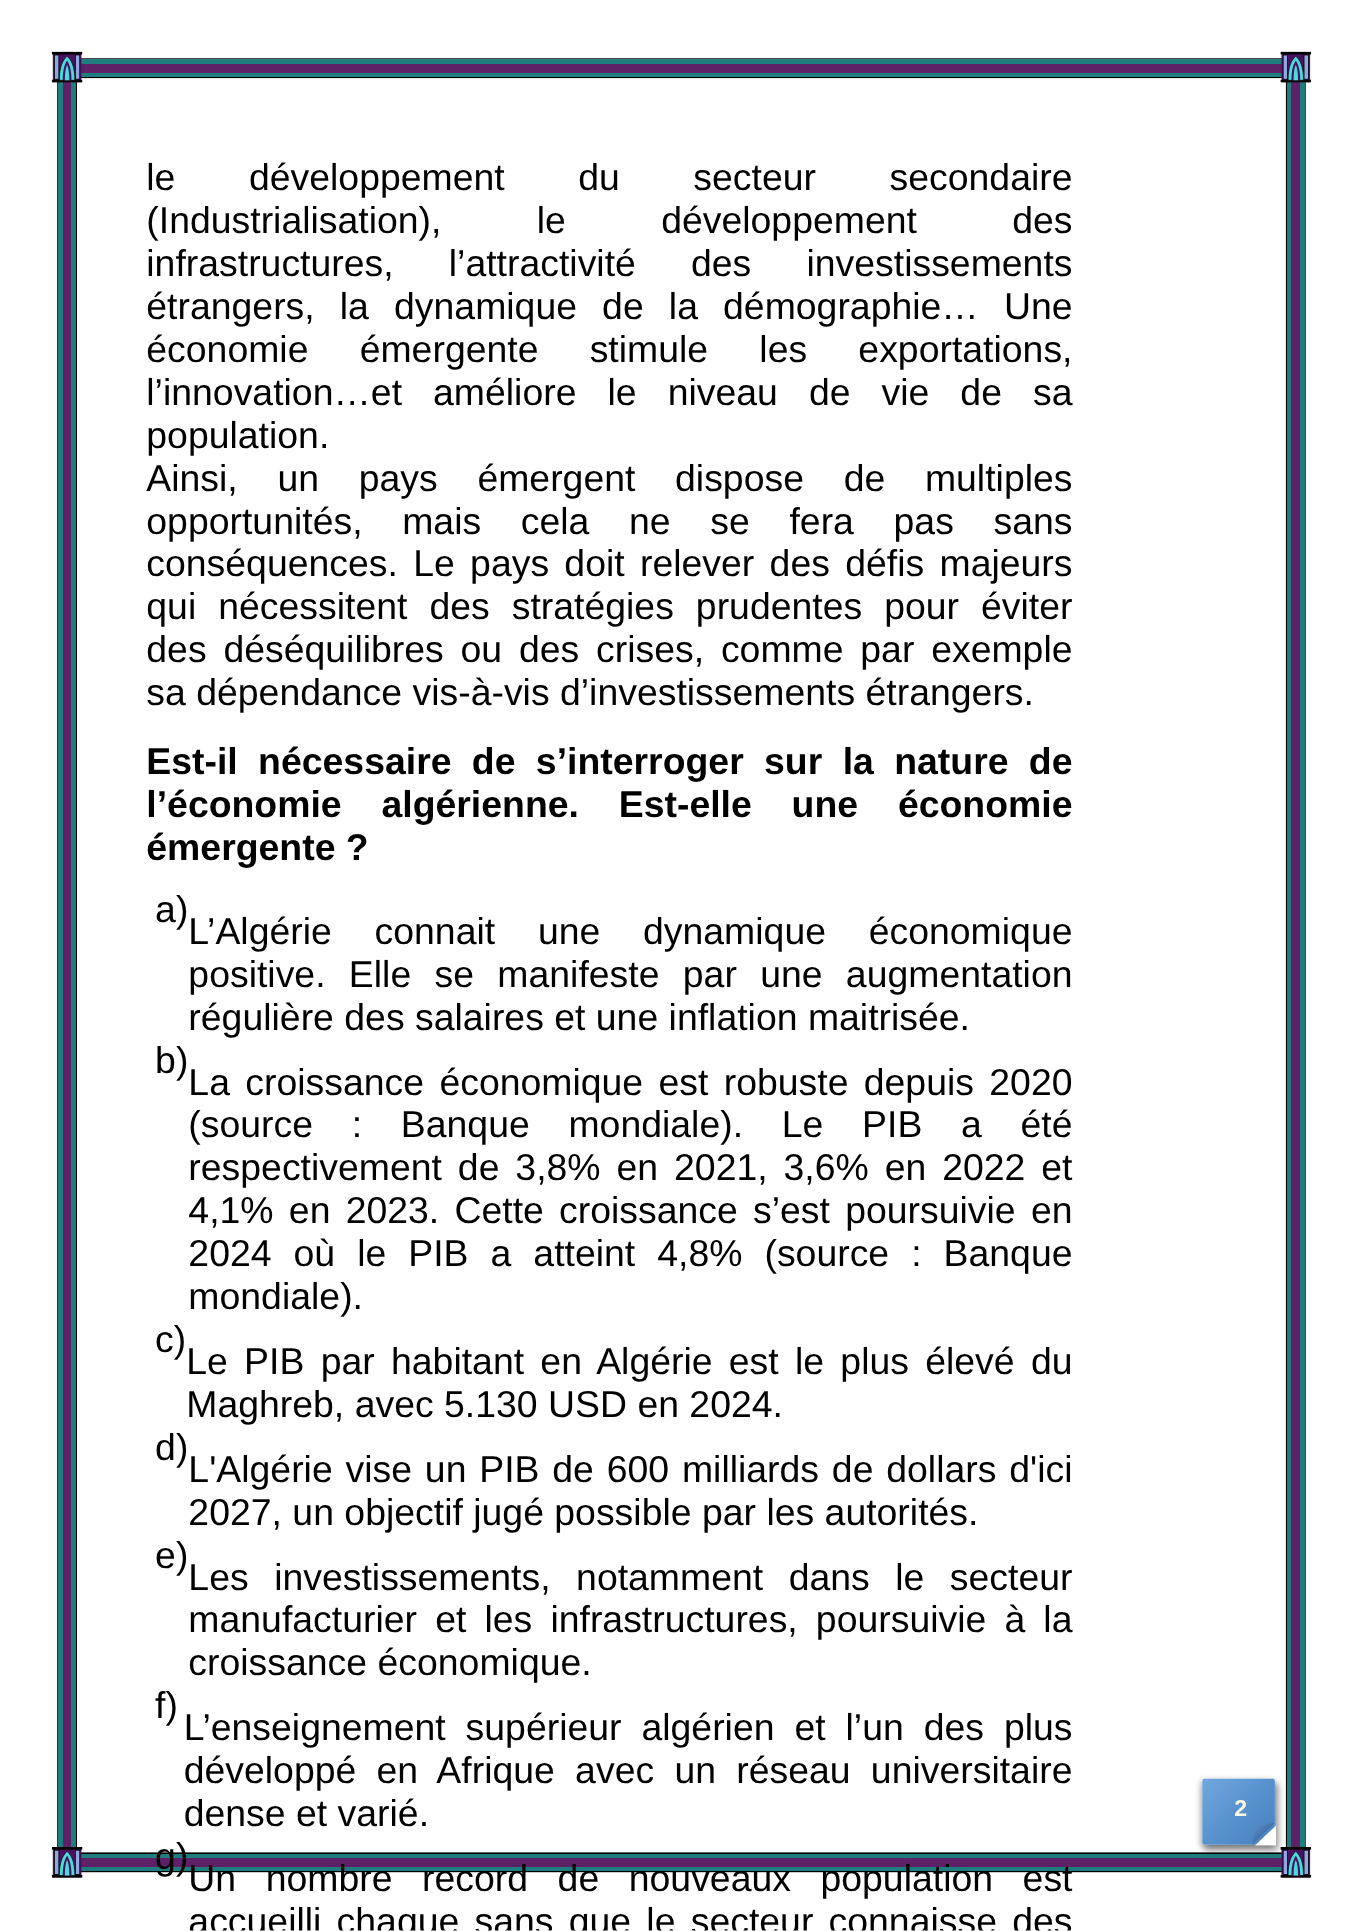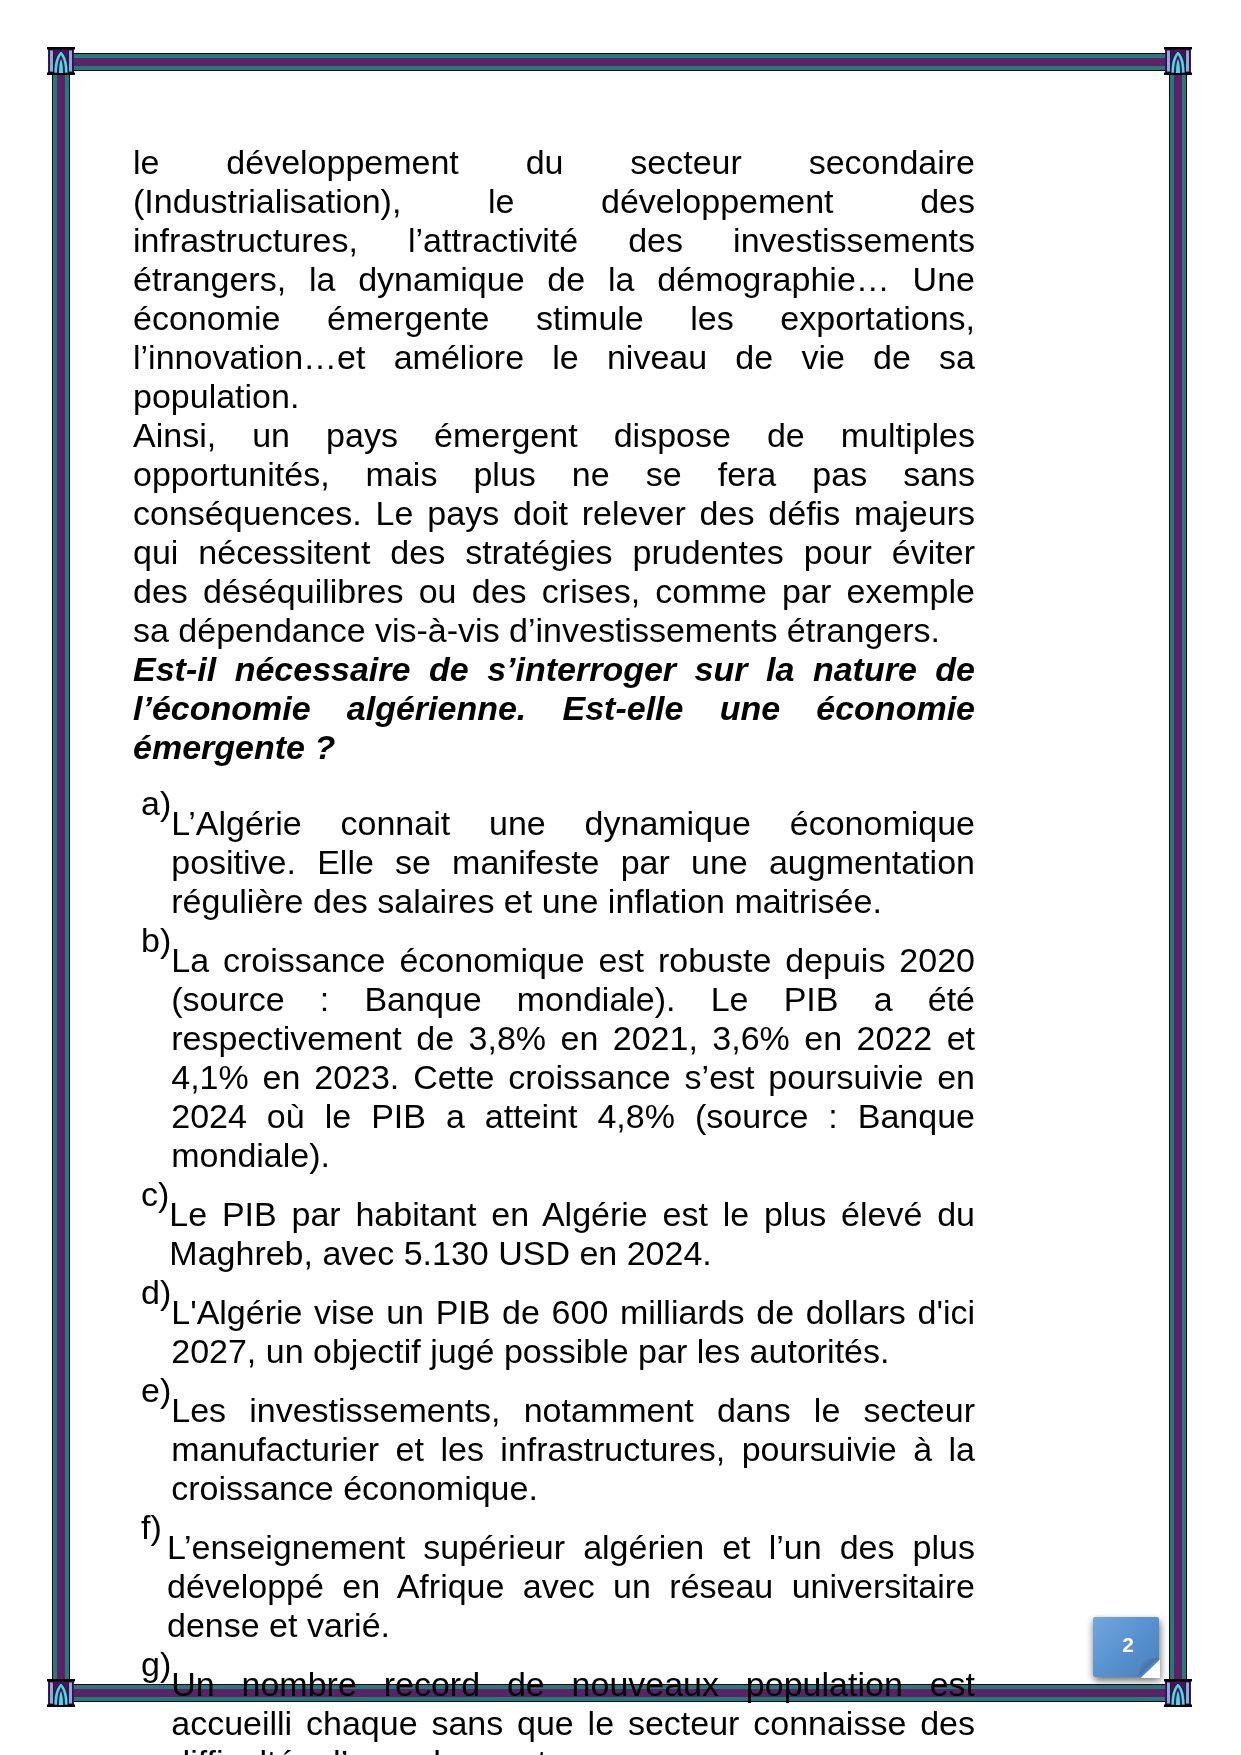--- a/index.html
+++ b/index.html
@@ -29,22 +29,22 @@
   #corner-bl { left:47px;   top:1679px; }
   #corner-br { left:1164px; top:1679px; }
 
   
   #doc {
     position:absolute; left:133px; top:143px; width:842px;
     font-size:34px; line-height:39px; text-align:justify;
   }
   .para { text-align:justify; }
   #heading {
-    font-weight:bold; font-style:italic;
-    margin-bottom:17px; text-align:justify;
+    font-weight:bold; 
+    margin-top:24px; margin-bottom:17px; text-align:justify;
   }
   .li { display:flex; }
   .li .marker { flex:0 0 26px; margin-left:8px; text-align:left; }
   .li .litext { flex:1; text-align:justify;margin-top:20px; }
   #closing { margin-top:27px; }
 
   
   #page-badge {
     position:absolute; left:1093px; top:1617px; width:66px; height:60px;
     background:linear-gradient(135deg,#72a7de 0%,#5590cd 55%,#4a80bc 100%);
@@ -113,21 +113,21 @@
     <rect x="2.5" y="3" width="4" height="22" fill="#8ea9e2" stroke="#000" stroke-width="0.7"></rect>
     <rect x="21.5" y="3" width="4" height="22" fill="#8ea9e2" stroke="#000" stroke-width="0.7"></rect>
     <path d="M7,26 C7,13 10,8 14,4 C18,8 21,13 21,26 Z" fill="#49dcdc" stroke="#000" stroke-width="0.6"></path>
     <path d="M10,26 C10,16 12,11 14,8 C16,11 18,16 18,26 Z" fill="#4b1060"></path>
     <path d="M12,26 C12,18 13,14 14,12 C15,14 16,18 16,26 Z" fill="#49dcdc"></path>
   </svg>
 </div>
 
 <div id="doc">
   <div class="para">le développement du secteur secondaire (Industrialisation), le développement des infrastructures, l’attractivité des investissements étrangers, la dynamique de la démographie… Une économie émergente stimule les exportations, l’innovation…et améliore le niveau de vie de sa population.</div>
-  <div class="para">Ainsi, un pays émergent dispose de multiples opportunités, mais plus ne se fera pas sans conséquences. Le pays doit relever des défis majeurs qui nécessitent des stratégies prudentes pour éviter des déséquilibres ou des crises, comme par exemple sa dépendance vis-à-vis d’investissements étrangers.</div>
+  <div class="para">Ainsi, un pays émergent dispose de multiples opportunités, mais cela ne se fera pas sans conséquences. Le pays doit relever des défis majeurs qui nécessitent des stratégies prudentes pour éviter des déséquilibres ou des crises, comme par exemple sa dépendance vis-à-vis d’investissements étrangers.</div>
 
   <div id="heading">Est-il nécessaire de s’interroger sur la nature de l’économie algérienne. Est-elle une économie émergente ?</div>
 
 
   <div>
     <div class="li">
       <span class="marker">a)</span>
       <span class="litext">L’Algérie connait une dynamique économique positive. Elle se manifeste par une augmentation régulière des salaires et une inflation maitrisée.</span>
     </div>
     <div class="li">

